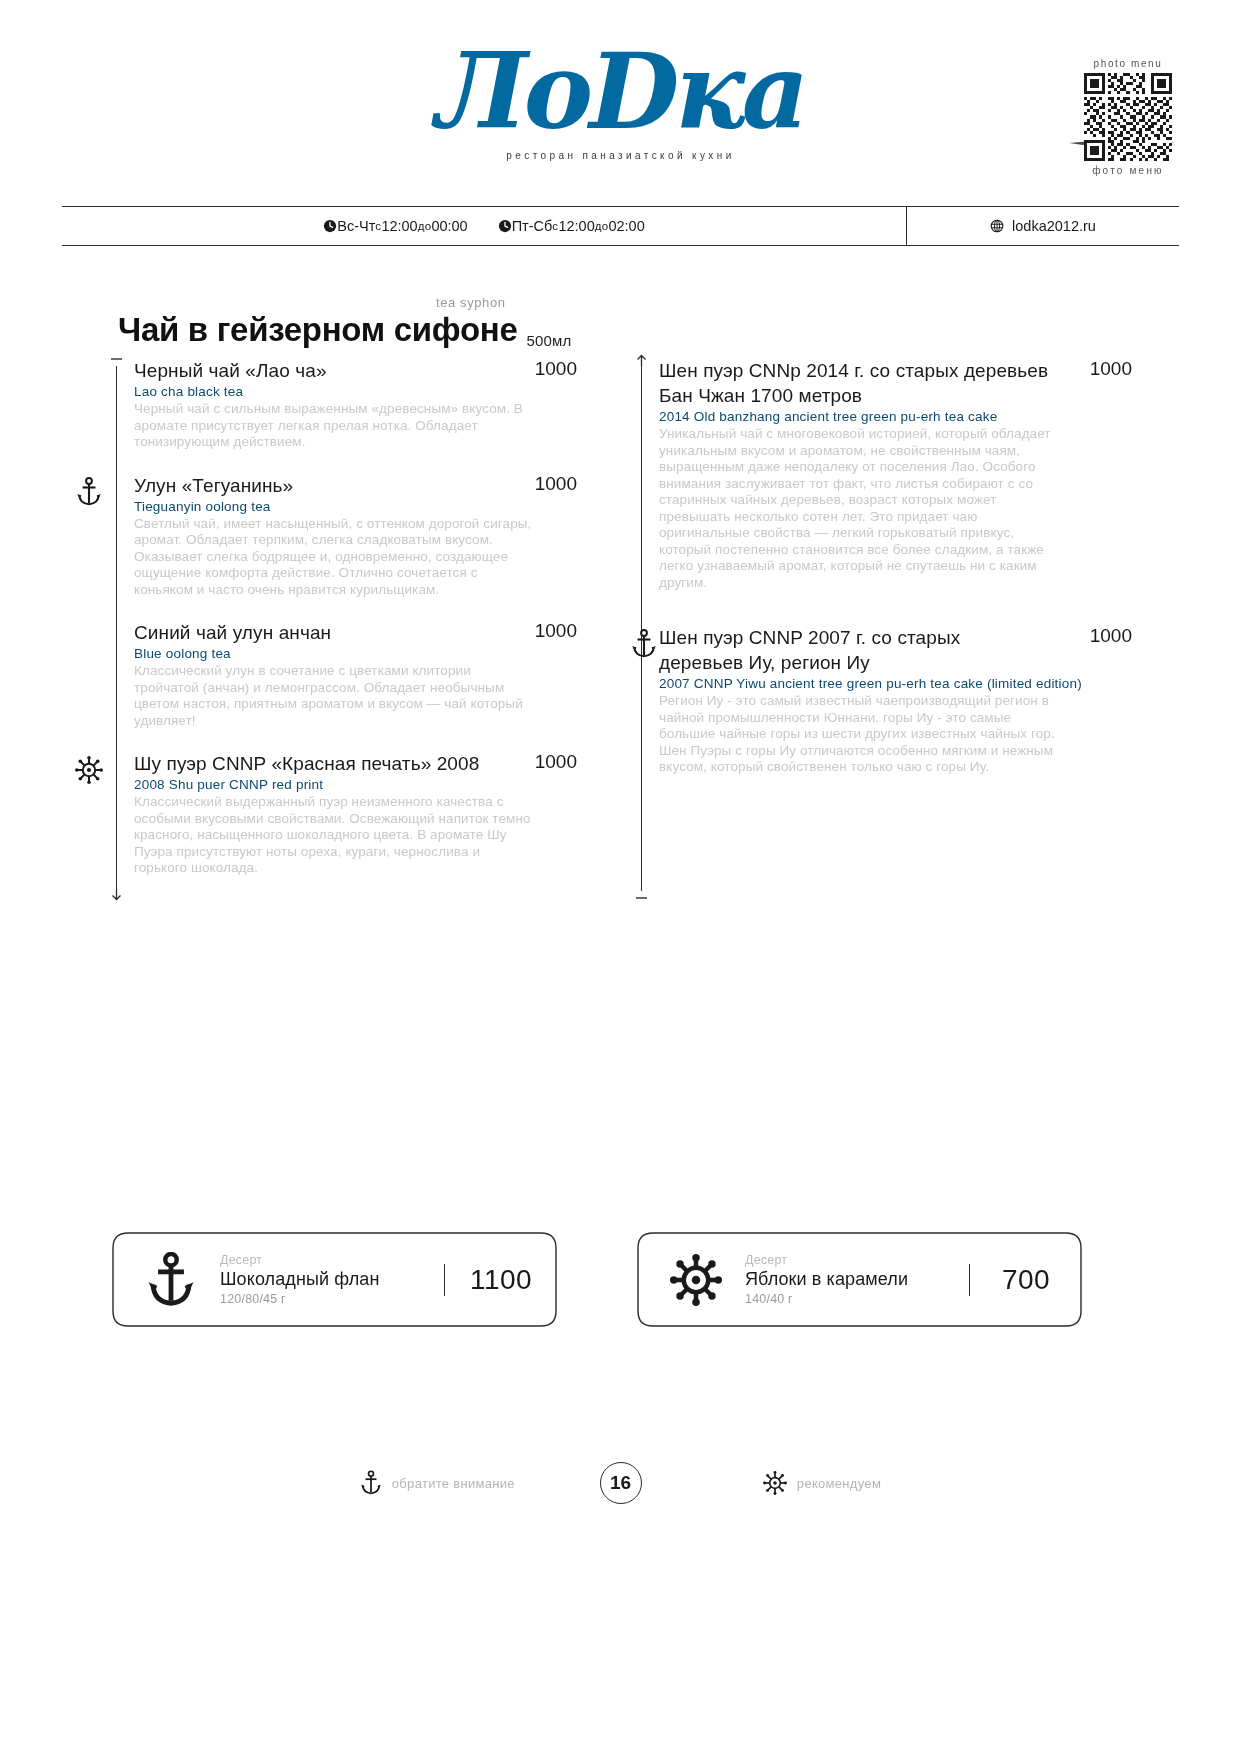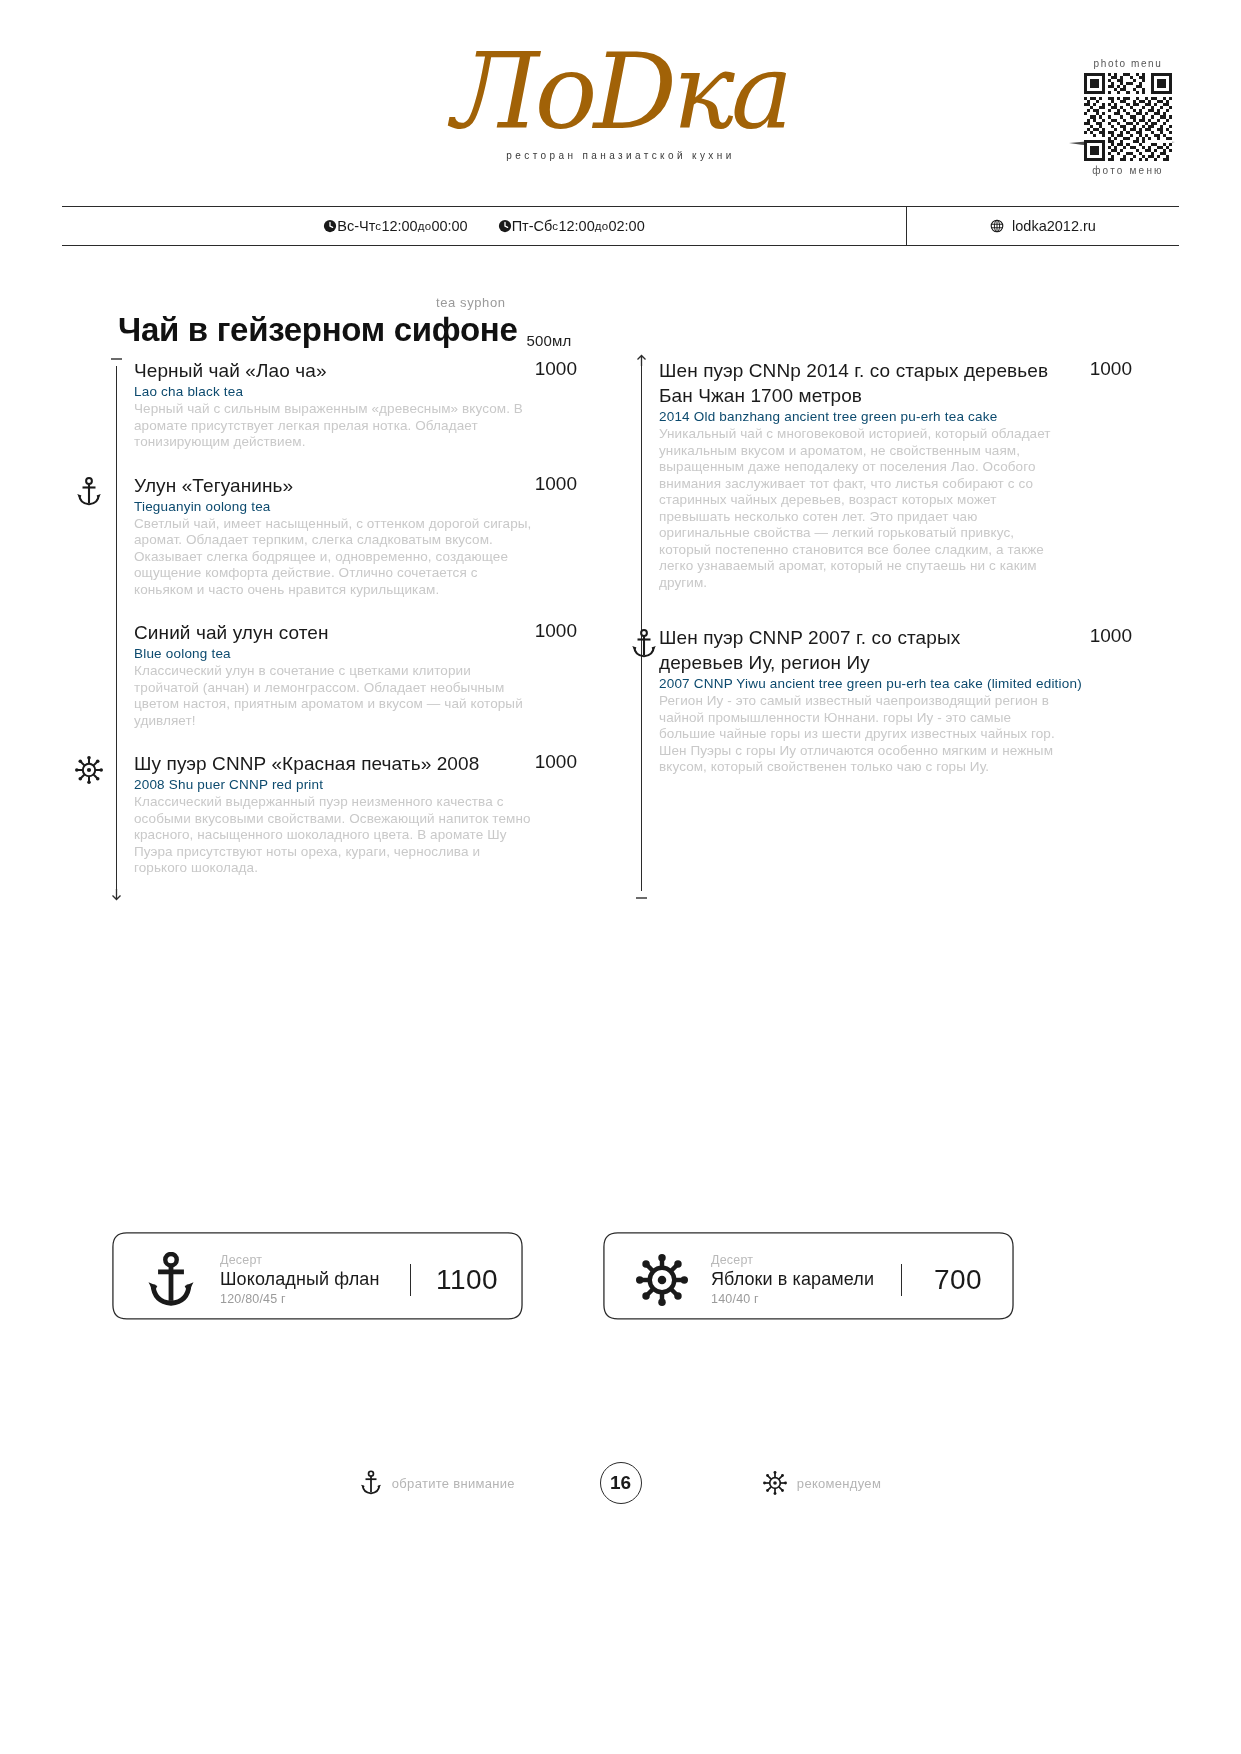--- a/index.html
+++ b/index.html
@@ -17,24 +17,24 @@
 
   
   .header{position:relative;height:200px;}
   .logo-wrap{
     position:absolute;left:0;right:0;top:40px;
     display:flex;flex-direction:column;align-items:center;
   }
   .logo-word{
     font-family:"DejaVu Serif",serif;
     font-style:italic;
-    font-weight:400;
+    font-weight:700;
     font-size:104px;
     line-height:104px;
-    color:#a16207;
+    color:#0369a1;
     letter-spacing:-4px;
     position:relative;
   }
   .logo-sail{
     position:absolute;
     right:60px;bottom:6px;
     width:120px;height:46px;
     pointer-events:none;
   }
   .logo-tagline{
@@ -130,21 +130,21 @@
   .marker svg{display:block;}
 
   
   .cap{position:absolute;width:13px;height:13px;}
   .col.left .cap{left:38px;}
   .col.right .cap{left:8px;}
 
   
   .desserts{position:absolute;left:112px;top:1232px;display:flex;gap:80px;}
   .dcard{
-    position:relative;width:411px;height:95px;
+    position:relative;width:445px;height:95px;
     display:flex;align-items:stretch;
   }
   .dcard .frame{position:absolute;inset:0;}
   .dcard .body{
     position:relative;display:flex;align-items:center;width:100%;
     padding-left:26px;box-sizing:border-box;
   }
   .dicon{width:66px;display:flex;align-items:center;justify-content:center;}
   .dtext{flex:1;padding-left:16px;}
   .dcat{font-size:12.5px;color:#b9b9b9;letter-spacing:.2px;line-height:15px;}
@@ -512,21 +512,21 @@
           <div class="item-head">
             <div class="item-name">Улун «Тегуанинь»</div>
             <div class="item-price">1000</div>
           </div>
           <div class="item-en">Tieguanyin oolong tea</div>
           <div class="item-desc">Светлый чай, имеет насыщенный, с оттенком дорогой сигары, аромат. Обладает терпким, слегка сладковатым вкусом. Оказывает слегка бодрящее и, одновременно, создающее ощущение комфорта действие. Отлично сочетается с коньяком и часто очень нравится курильщикам.</div>
         </div>
 
         <div class="item">
           <div class="item-head">
-            <div class="item-name">Синий чай улун сотен</div>
+            <div class="item-name">Синий чай улун анчан</div>
             <div class="item-price">1000</div>
           </div>
           <div class="item-en">Blue oolong tea</div>
           <div class="item-desc">Классический улун в сочетание с цветками клитории тройчатой (анчан) и лемонграссом. Обладает необычным цветом настоя, приятным ароматом и вкусом — чай который удивляет!</div>
         </div>
 
         <div class="item">
           <span class="marker">
             <svg width="28" height="28" viewBox="0 0 28 28">
               <circle cx="14" cy="14" r="6.2" fill="none" stroke="#1a1a1a" stroke-width="2"></circle>

